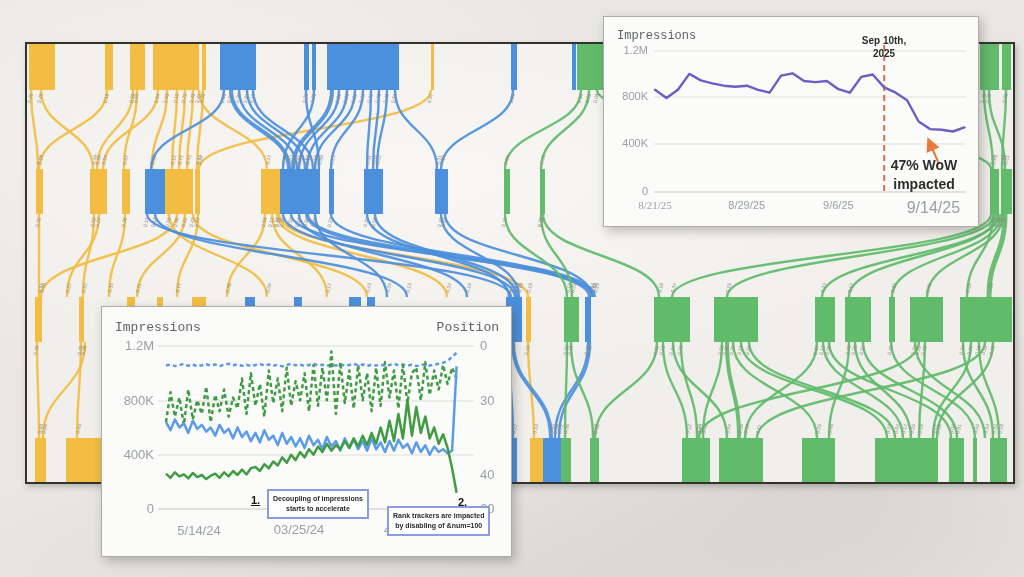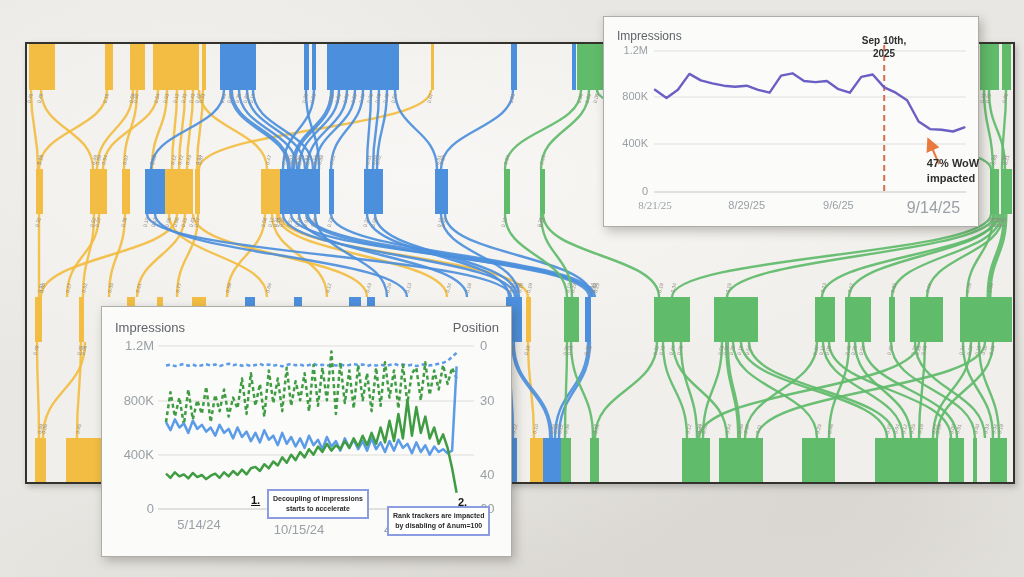--- a/index.html
+++ b/index.html
@@ -13,28 +13,28 @@
   .sankey-frame{position:absolute;left:25px;top:42px;width:986px;height:438px;
     border:2.5px solid #34322d;background:#f1efeb;
     background-image:radial-gradient(ellipse 800px 300px at 40% 30%, rgba(255,255,255,.5), transparent 70%);
     box-shadow:2px 3px 6px rgba(40,38,34,.25);}
   .sankey-frame svg{position:absolute;left:0;top:0;}
   .panel{position:absolute;background:#fbfbf9;border:1.5px solid #aeaca6;
     box-shadow:3px 4px 10px rgba(55,52,46,.30);}
   .panel-a{left:603px;top:16px;width:374px;height:209px;z-index:3;}
   .panel-b{left:101px;top:306px;width:409px;height:249px;z-index:2;}
   .panel svg{position:absolute;left:0;top:0;}
-  .panel-title{position:absolute;color:#5f6368;}
+  .panel-title{position:absolute;color:#5f6368;font-family:Liberation Mono, monospace;}
   .pa-title{left:13px;top:12px;font-size:12px;}
   .pb-title-left{left:13px;top:13px;font-size:13px;}
   .pb-title-right{right:12px;top:13px;font-size:13px;}
   .pa-event{position:absolute;left:280px;top:3px;transform:translateX(-50%);
     font-size:10px;font-weight:bold;color:#2e2e2e;text-align:center;line-height:1.3;white-space:nowrap;margin-top:14px;}
-  .pa-anno{position:absolute;left:349px;top:139px;transform:translateX(-50%);
-    font-size:11px;font-weight:bold;color:#2e2e2e;line-height:1.35;white-space:nowrap;}
+  .pa-anno{position:absolute;left:320px;top:139px;transform:translateX(-50%);
+    font-size:14px;font-weight:bold;color:#2e2e2e;text-align:center;line-height:1.35;white-space:nowrap;}
   .anno-num{position:absolute;font-weight:bold;font-size:11px;color:#161616;
     text-decoration:underline;z-index:4;}
   .anno-box{position:absolute;border:2px solid #8c9ce1;background:#fff;
     font-weight:bold;font-size:7px;line-height:1.4;text-align:center;color:#2a2a2a;
     padding:3px 4px;z-index:4;white-space:nowrap;}
   .num1{left:149px;top:187px;}
   .num2{left:356px;top:189px;}
   .box1{left:165px;top:182px;}
   .box2{left:285px;top:199px;}
   .tick-label{position:absolute;color:#9aa0a6;}
@@ -455,22 +455,22 @@
       <div>by disabling of &amp;num=100</div>
     </div>
   <div class="tick-label" style="left:4px;top:31px;width:48px;text-align:right;font-size:13px;">1.2M</div>
       <div class="tick-label" style="left:378px;top:31px;width:28px;text-align:left;font-size:13px;">0</div>
       <div class="tick-label" style="left:4px;top:86px;width:48px;text-align:right;font-size:13px;">800K</div>
       <div class="tick-label" style="left:378px;top:86px;width:28px;text-align:left;font-size:13px;">30</div>
       <div class="tick-label" style="left:4px;top:140px;width:48px;text-align:right;font-size:13px;">400K</div>
       <div class="tick-label" style="left:378px;top:140px;width:28px;text-align:left;font-size:13px;margin-top:20px;">40</div>
       <div class="tick-label" style="left:4px;top:194px;width:48px;text-align:right;font-size:13px;">0</div>
       <div class="tick-label" style="left:378px;top:194px;width:28px;text-align:left;font-size:13px;">60</div>
-      <div class="tick-label" style="left:57px;top:210px;width:80px;text-align:center;font-size:13px;">5/14/24</div>
-      <div class="tick-label" style="left:157px;top:215px;width:80px;text-align:center;font-size:13px;">10/15/24</div>
+      <div class="tick-label" style="left:57px;top:216px;width:80px;text-align:center;font-size:13px;">5/14/24</div>
+      <div class="tick-label" style="left:157px;top:215px;width:80px;text-align:center;font-size:13px;">03/25/24</div>
       <div class="tick-label" style="left:260px;top:215px;width:80px;text-align:center;font-size:13px;">4/8/25</div>
     </div>
 
   <div class="panel panel-a">
     <svg id="pa-svg" width="374" height="209" viewBox="0 0 374 209">
         <line x1="50" y1="34" x2="362" y2="34" stroke="#e0dfda" stroke-width="1"></line>
         <line x1="50" y1="80" x2="362" y2="80" stroke="#e0dfda" stroke-width="1"></line>
         <line x1="50" y1="127" x2="362" y2="127" stroke="#e0dfda" stroke-width="1"></line>
         <line x1="50" y1="175" x2="362" y2="175" stroke="#c6c5c0" stroke-width="1"></line>
         <line x1="280.20000000000005" y1="28" x2="280.20000000000005" y2="175" stroke="#DC6C4B" stroke-width="2" stroke-dasharray="6 4"></line>

